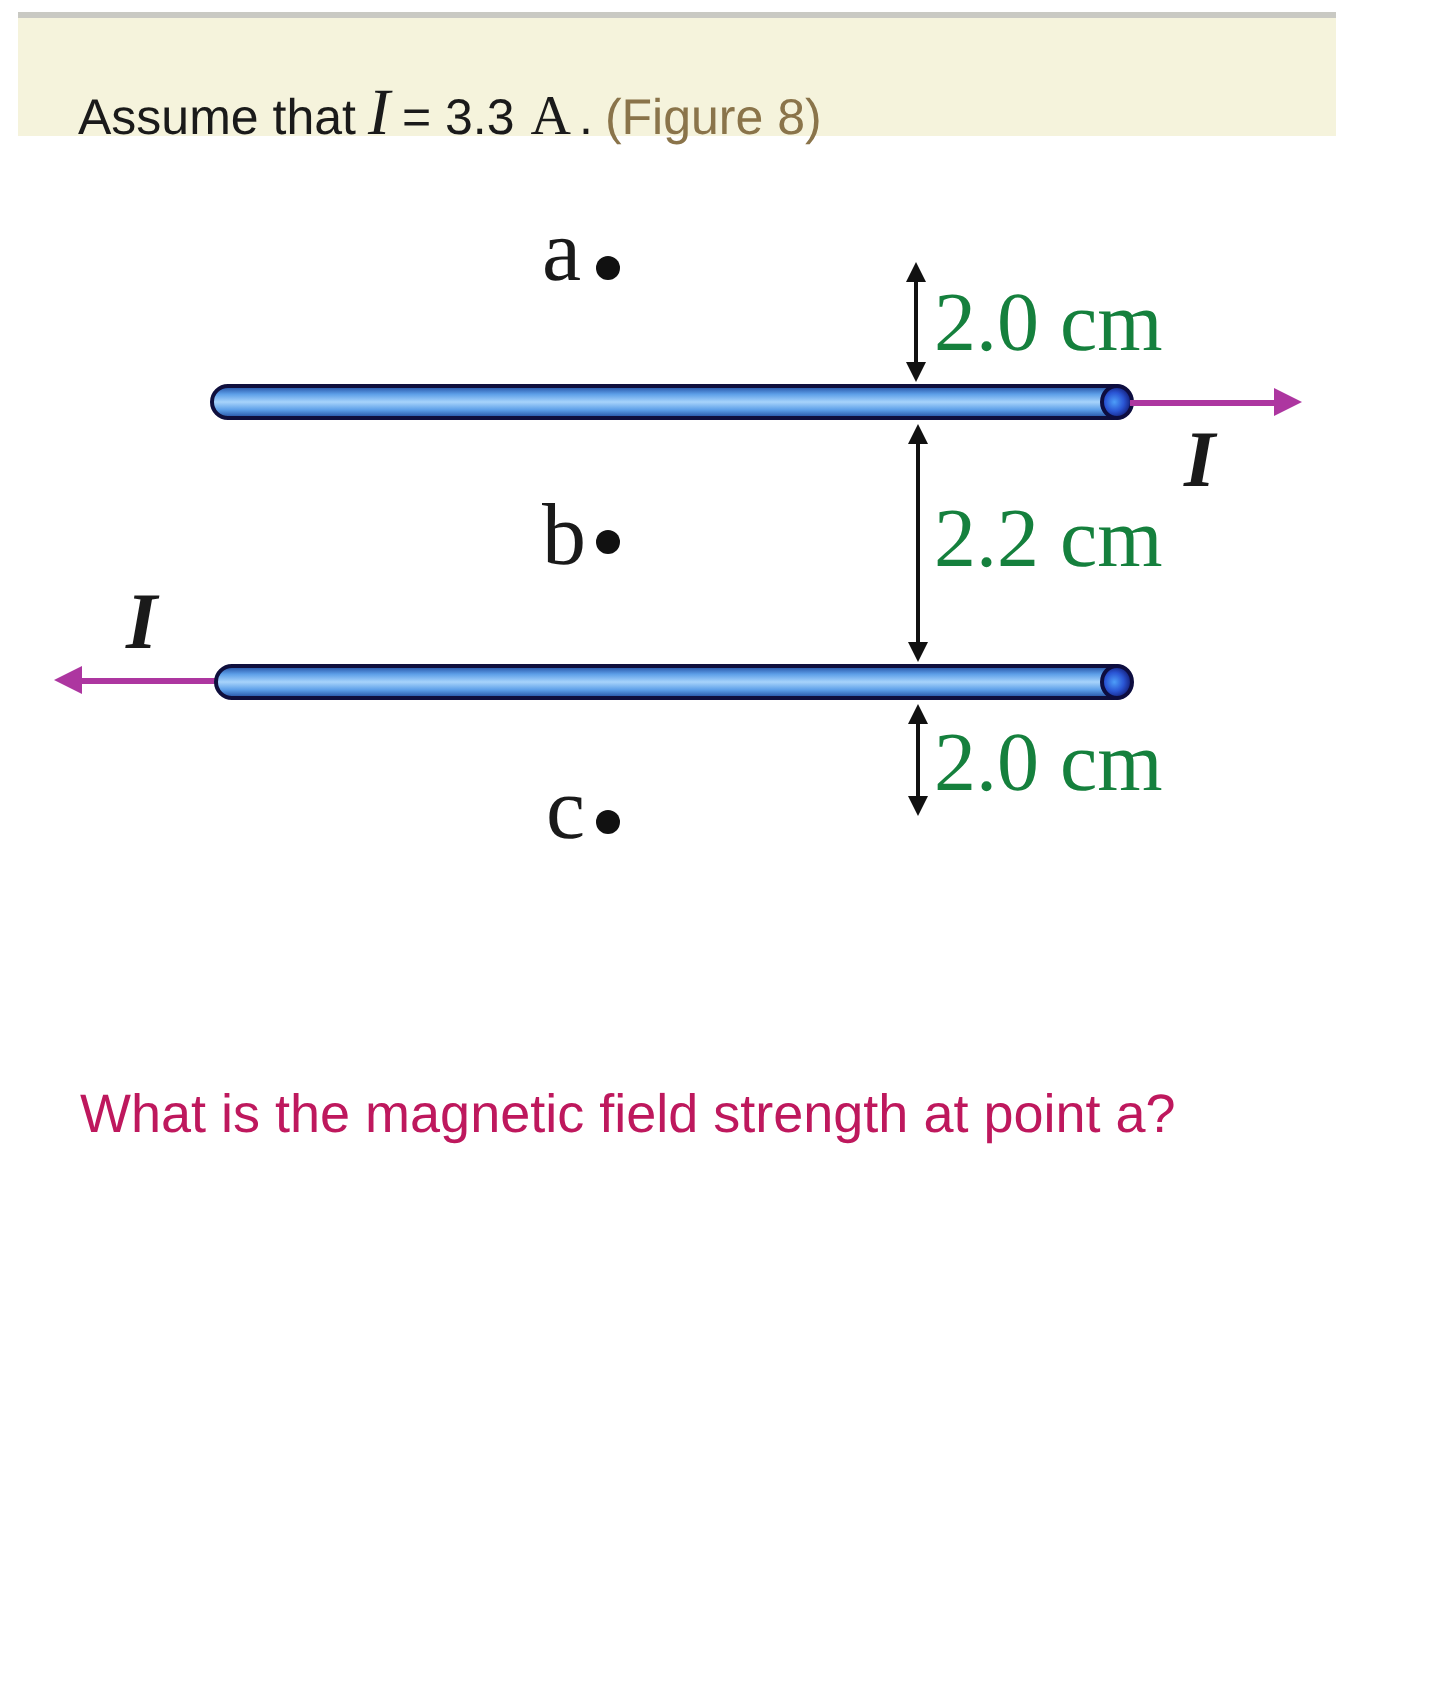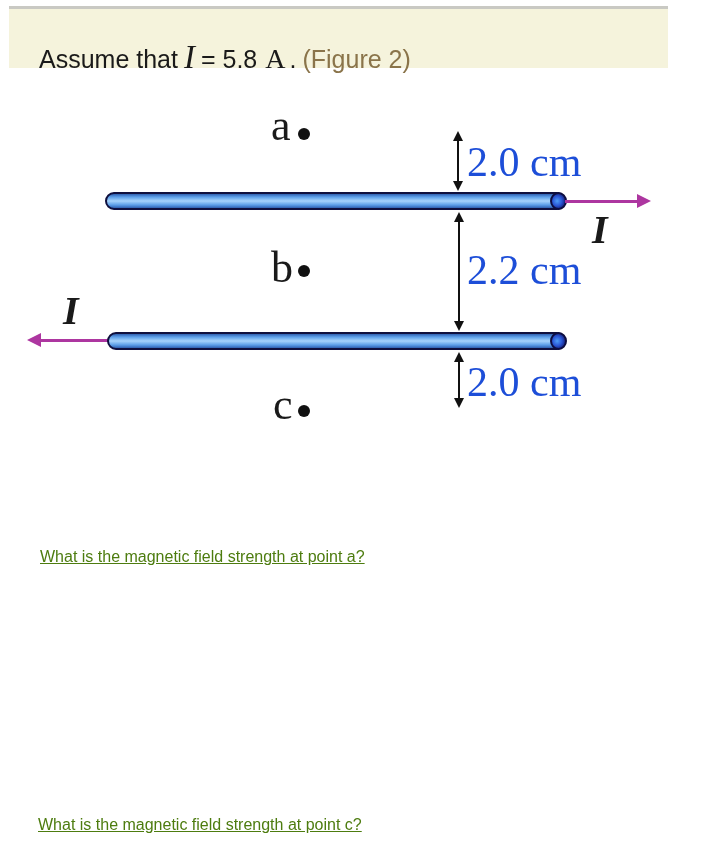--- a/index.html
+++ b/index.html
@@ -30,44 +30,44 @@
         border-bottom:7px solid transparent;border-right:14px solid #ad36a0;}
 
   
   .dim-line{position:absolute;width:2px;background:#111;}
   .dim-up{position:absolute;width:0;height:0;border-left:5px solid transparent;
         border-right:5px solid transparent;border-bottom:10px solid #111;}
   .dim-down{position:absolute;width:0;height:0;border-left:5px solid transparent;
         border-right:5px solid transparent;border-top:10px solid #111;}
 
   
-  .dim-label{position:absolute;font-family:"Liberation Serif",serif;font-size:42px;line-height:42px;color:#1d4ed8;}
+  .dim-label{position:absolute;font-family:"Liberation Serif",serif;font-size:42px;line-height:42px;color:#15803d;}
   .pt-label{position:absolute;font-family:"Liberation Serif",serif;font-size:44px;line-height:44px;color:#1a1a1a;}
   .pt-dot{position:absolute;width:12px;height:12px;border-radius:50%;background:#111;}
   .i-label{position:absolute;font-family:"Liberation Serif",serif;font-style:italic;font-weight:bold;
            font-size:40px;line-height:40px;color:#1a1a1a;}
 
   
-  .question{position:absolute;font-size:16px;line-height:28px;color:#4d7c0f;text-decoration:underline;}
+  .question{position:absolute;font-size:27px;line-height:28px;color:#be185d;}
 </style>
 </head>
 <body>
 
 <div id="page">
 
   <div class="header-rule"></div>
   <div class="header-box">
     <div class="header-line">
       <span class="hdr-sans">Assume that</span>
       <span class="hdr-I">I</span>
-      <span class="hdr-sans">= 5.8</span>
+      <span class="hdr-sans">= 3.3</span>
       <span class="hdr-A">A</span>
       <span class="hdr-sans">.</span>
       <span class="hdr-sans" style="width:6px;"></span>
-      <span class="hdr-sans figure-link">(Figure 2)</span>
+      <span class="hdr-sans figure-link">(Figure 8)</span>
     </div>
   </div>
 
   <div>
 
     <span class="pt-label" style="left:271px;top:104px;">a</span>
     <span class="pt-dot" style="left:298px;top:128px;"></span>
 
     <span class="dim-up" style="left:453px;top:131px;"></span>
     <span class="dim-line" style="left:457px;top:139px;height:46px;"></span>
@@ -98,15 +98,14 @@
     <span class="dim-line" style="left:458px;top:360px;height:40px;"></span>
     <span class="dim-down" style="left:454px;top:398px;"></span>
     <span class="dim-label" style="left:467px;top:361px;">2.0 cm</span>
 
     <span class="pt-label" style="left:273px;top:383px;">c</span>
     <span class="pt-dot" style="left:298px;top:405px;"></span>
 
   </div>
 
   <div class="question" style="left:40px;top:543px;">What is the magnetic field strength at point a?</div>
-  <div class="question" style="left:38px;top:811px;">What is the magnetic field strength at point c?</div>
 
 </div>
 
 </body></html>

